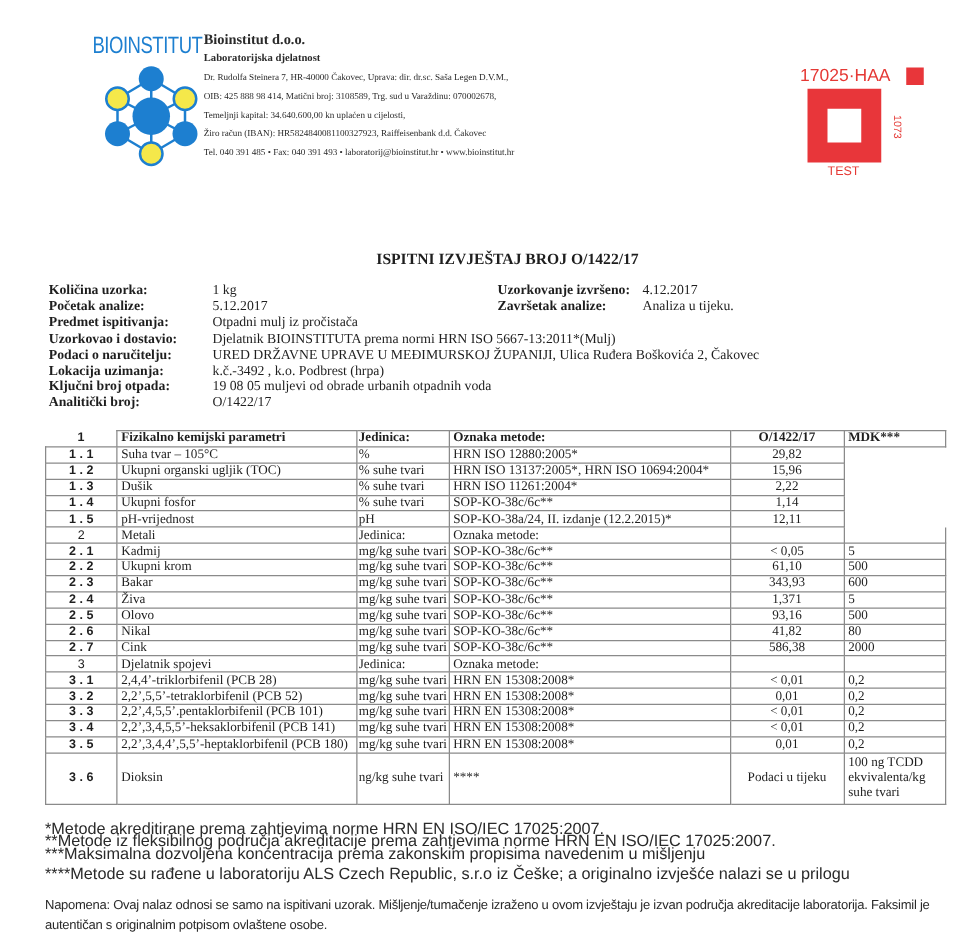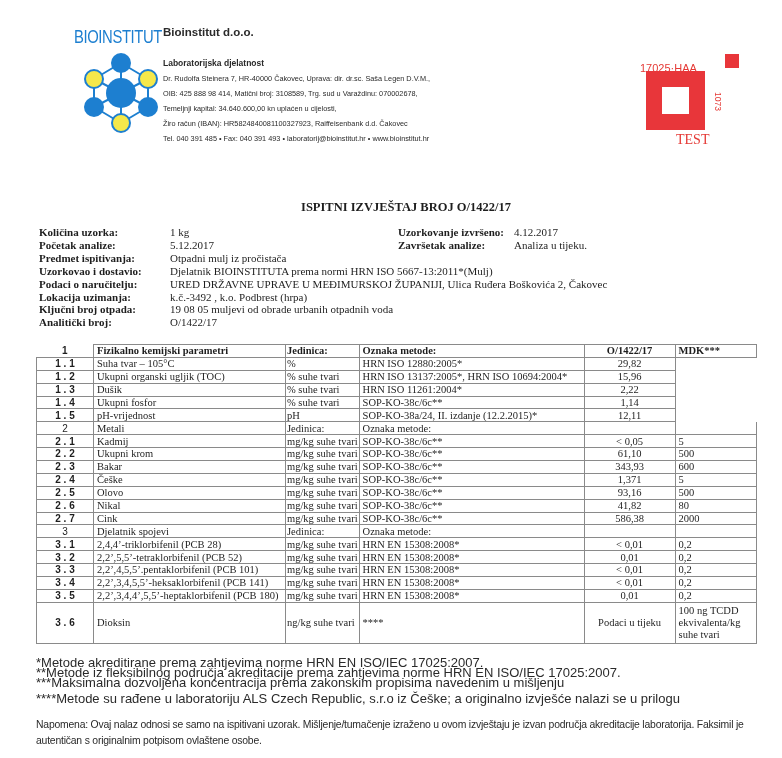--- a/index.html
+++ b/index.html
@@ -2,33 +2,33 @@
 <html><head>
 <meta charset="utf-8">
 <style>
   html, body { margin: 0; padding: 0; background: #ffffff; }
   body { width: 782px; height: 758px; position: relative; overflow: hidden; font-family: "Liberation Serif", serif; color: #1e1e1e; }
 
   
   .logo { position: absolute; left: 44px; top: 26px; width: 96px; margin-left: 30px; }
   .logo-text { font-family: "Liberation Sans", sans-serif; font-size: 19px; color: #1d7fd0; letter-spacing: -0.5px; transform: scaleX(0.78); transform-origin: left; font-weight: normal; white-space: nowrap; }
   .logo svg { display: block; margin-left: 4px; margin-top: 1px; }
-  .company { position: absolute; left: 163px; top: 26px; font-family: Liberation Sans, sans-serif; color: #2a2a2a; }
+  .company { position: absolute; left: 163px; top: 26px; font-family: Liberation Serif, serif; color: #2a2a2a; }
   .company .name { font-size: 11.5px; font-weight: bold; }
-  .company .sub { font-size: 8.5px; font-weight: bold; margin-top: 20px; }
+  .company .sub { font-size: 8.5px; font-weight: bold; margin-top: 3px; }
   .company .line { font-size: 7.3px; margin-top: 6px; white-space: nowrap; }
   .company .line:first-of-type { margin-top: 8px; }
 
   .accr { position: absolute; left: 636px; top: 52px; width: 110px; height: 90px; font-family: "Liberation Sans", sans-serif; color: #e53935; }
-  .accr .code { position: absolute; left: 4px; top: 10px; font-size: 11px; }
+  .accr .code { position: absolute; left: 4px; top: 0; font-size: 14px; }
   .accr .sq-small { position: absolute; left: 89px; top: 2px; width: 14px; height: 14px; background: #e8363a; }
   .accr .sq-big { position: absolute; left: 10px; top: 19px; width: 59px; height: 59px; background: #e8363a; }
   .accr .sq-big .hole { position: absolute; left: 16px; top: 16px; width: 27px; height: 27px; background: #fff; }
   .accr .num { position: absolute; left: 87px; top: 40px; font-size: 8.5px; transform: rotate(90deg); transform-origin: left top; white-space: nowrap; }
-  .accr .test { position: absolute; left: 40px; top: 80px; font-size: 14px; font-family: Liberation Serif, serif; }
+  .accr .test { position: absolute; left: 26px; top: 80px; font-size: 10px; }
 
   
   .title { position: absolute; left: 0; width: 782px; top: 200px; text-align: center; font-weight: bold; font-size: 12.5px; padding-left: 30px; box-sizing: border-box; }
 
   
   .info { position: absolute; left: 39px; top: 226px; font-size: 11px; line-height: 12.9px; }
   .info .row { display: flex; white-space: nowrap; align-items: flex-end; }
   .info .lbl { width: 131px; font-weight: bold; }
   .info .val { }
   .info2 { position: absolute; left: 398px; top: 226px; font-size: 11px; line-height: 12.9px; }
@@ -225,21 +225,21 @@
       <tr>
         <td class="c-idx">2 . 3</td>
         <td class="c-par">Bakar</td>
         <td class="c-unit">mg/kg suhe tvari</td>
         <td class="c-meth">SOP-KO-38c/6c**</td>
         <td class="c-res">343,93</td>
         <td class="c-mdk">600</td>
       </tr>
       <tr>
         <td class="c-idx">2 . 4</td>
-        <td class="c-par">Češke</td>
+        <td class="c-par">Živa</td>
         <td class="c-unit">mg/kg suhe tvari</td>
         <td class="c-meth">SOP-KO-38c/6c**</td>
         <td class="c-res">1,371</td>
         <td class="c-mdk">5</td>
       </tr>
       <tr>
         <td class="c-idx">2 . 5</td>
         <td class="c-par">Olovo</td>
         <td class="c-unit">mg/kg suhe tvari</td>
         <td class="c-meth">SOP-KO-38c/6c**</td>

